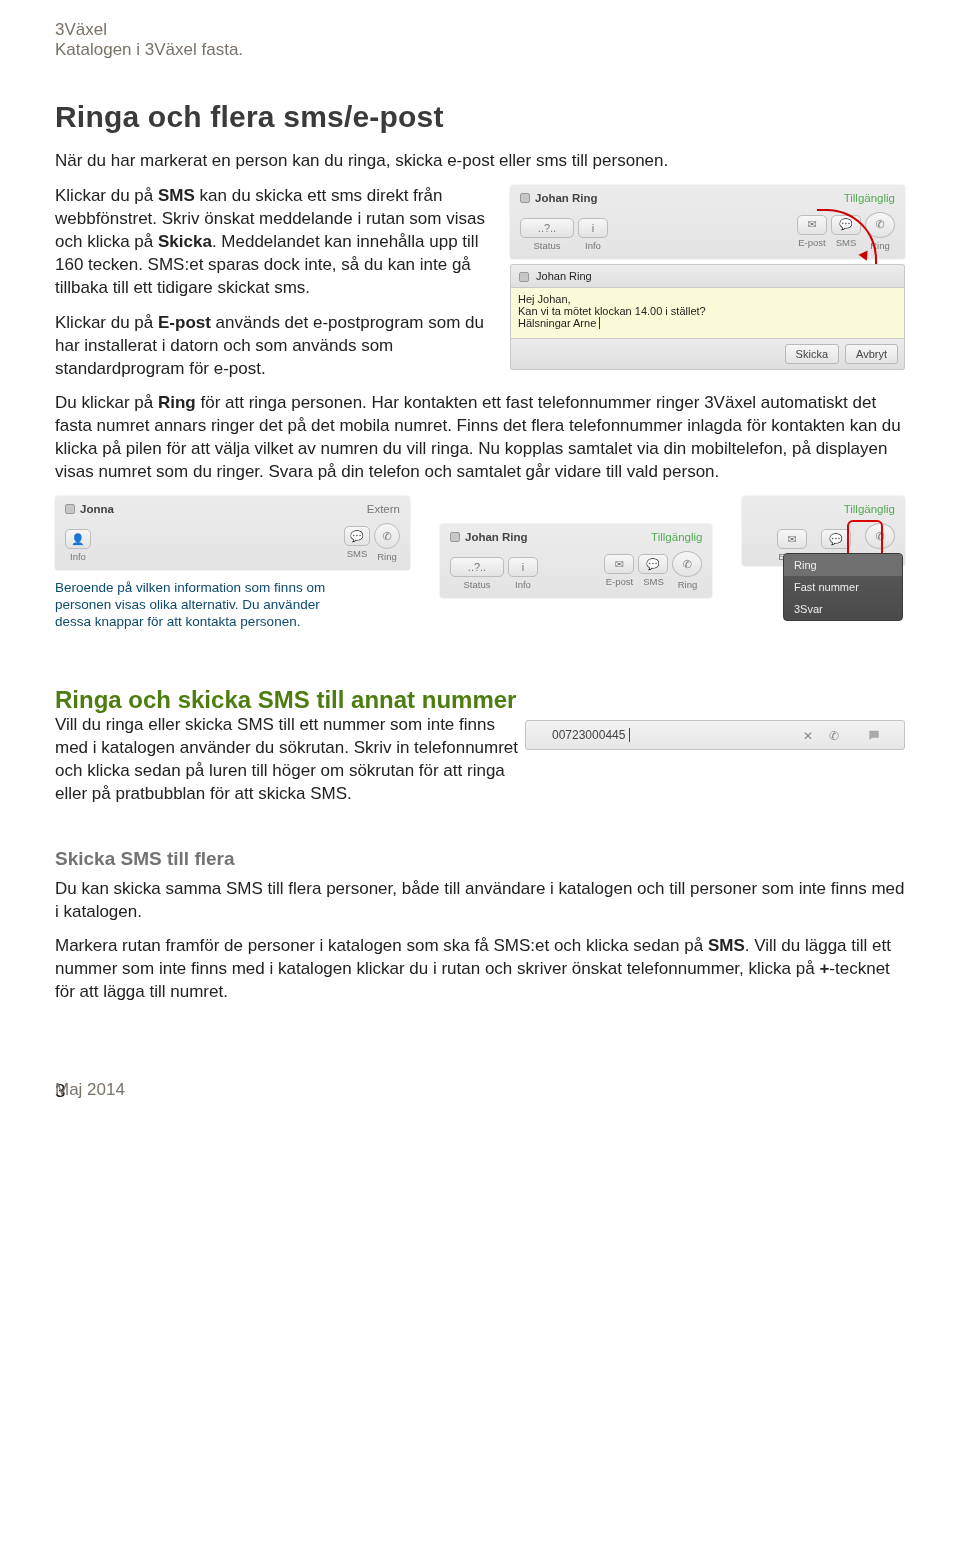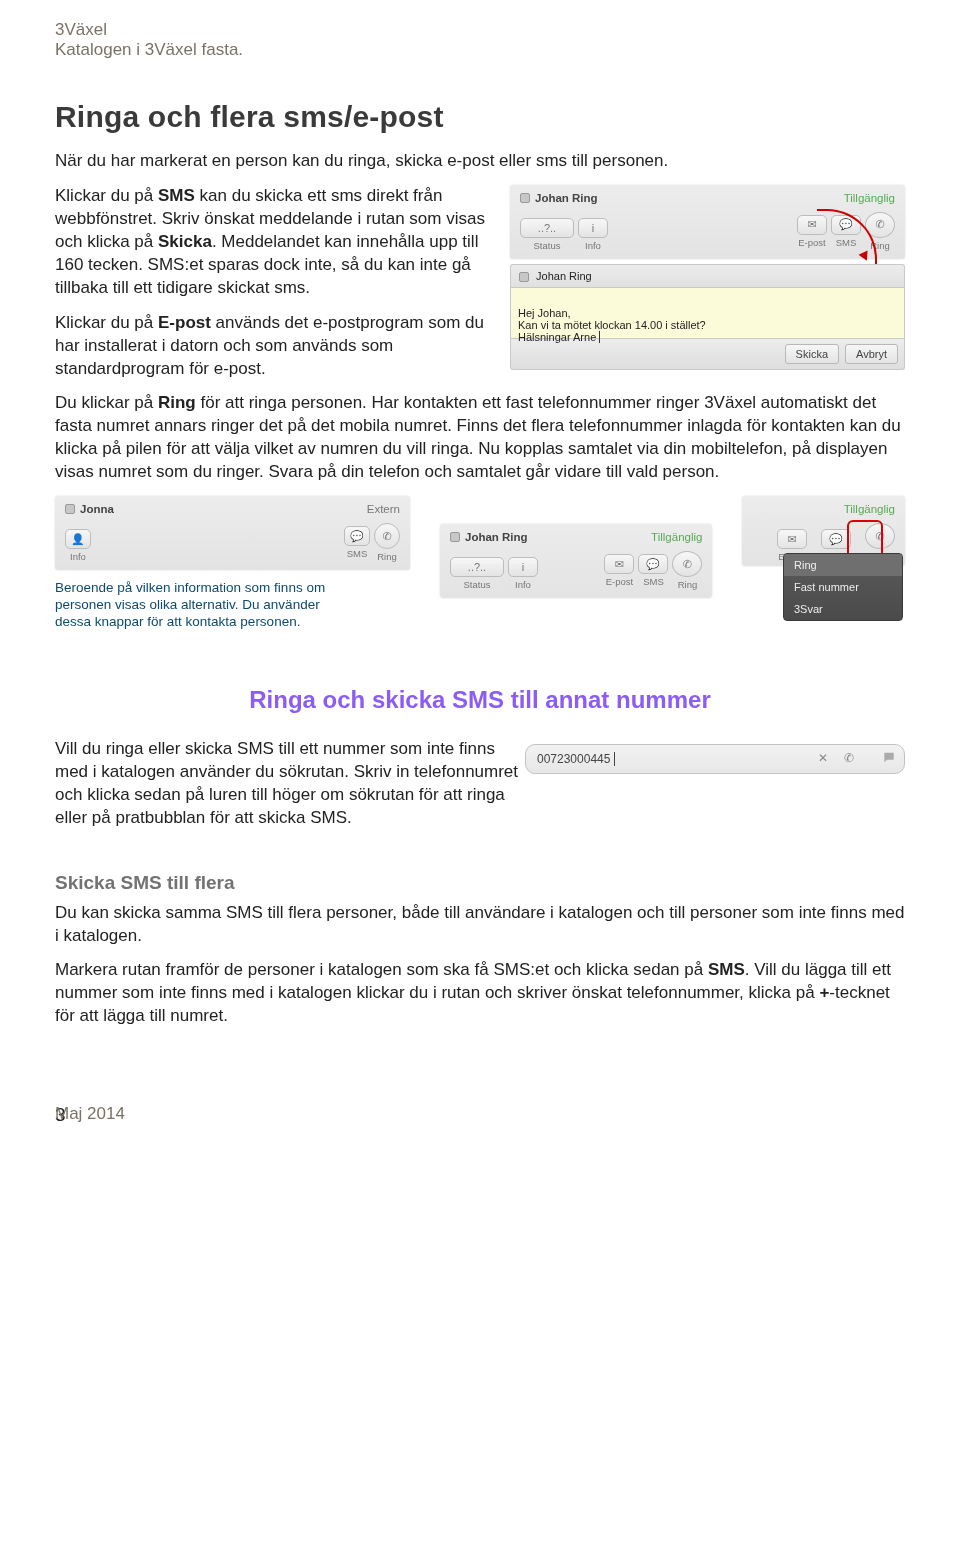--- a/index.html
+++ b/index.html
@@ -7,21 +7,21 @@
     width: 960px;
     margin: 0 auto;
     background: #fff;
     font-family: "Myriad Pro", "Segoe UI", Arial, sans-serif;
     color: #222;
     padding: 20px 55px 30px 55px;
     position: relative;
   }
   .top-bar { display: flex; justify-content: space-between; color: #7a7266; font-size: 17px; margin-bottom: 40px; flex-direction: column; }
   h1 { font-size: 30px; font-weight: 600; color: #3a3a3a; margin-bottom: 16px; letter-spacing: .2px;}
-  h2 { font-size: 24px; font-weight: 600; color: #8b5cf6; margin: 28px 0 24px; text-align: center; }
+  h2 { font-size: 24px; font-weight: 600; color: #4d7c0f; margin: 28px 0 0; }
   h3 { font-size: 19px; font-weight: 600; color: #737373; margin: 30px 0 8px; }
   p  { font-size: 17px; line-height: 1.35; margin-bottom: 12px; max-width: 850px; }
   .narrow p { max-width: 510px; }
   .medium p { max-width: 590px; }
   b { font-weight: 600; }
   .row { display: flex; gap: 4px; align-items: flex-start; }
   .caption { font-size: 13.5px; line-height: 1.25; color: #0c4a6e; max-width: 300px; margin-top: 10px;}
   .pgnum { text-align: left; font-size: 19px; margin-top: 76px; position: relative;}
   .footer-left { position: absolute; left: 0; color:#7a7266; font-size:17px;}
 
@@ -71,21 +71,21 @@
     content:""; position:absolute; inset:0;
     border-right:2px solid #c00; border-top:2px solid #c00;
     border-radius: 0  50px 0 0;
   }
 
   .sms-box {
     margin-top:5px; width:395px;
   }
   .sms-head { background:linear-gradient(#ececec,#e0e0e0); padding:5px 8px; font-size:11px; border-radius:3px 3px 0 0; border:1px solid #c9c9c9; border-bottom:none;}
   .sms-area {
-    background:#fbfbd9; border:1px solid #c9c9c9; padding:19px 7px; font-size:11px; height:52px;
+    background:#fbfbd9; border:1px solid #c9c9c9; padding:5px 7px; font-size:11px; height:52px;
     font-family: Arial, sans-serif;
   }
   .sms-foot { display:flex; justify-content:flex-end; gap:6px; padding:5px 6px; background:linear-gradient(#ececec,#dedede); border:1px solid #c9c9c9; border-top:none; border-radius:0 0 3px 3px;}
   .btn-flat {
     background:linear-gradient(#f6f6f6,#e4e4e4); border:1px solid #b8b8b8;
     border-radius:3px; font-size:11px; padding:3px 10px; color:#444;
   }
 
   .sm-card { width:290px;}
   .sm-card .ibtn .pill{ min-width:26px;}
@@ -99,22 +99,22 @@
   .ring-menu div{ padding:5px 10px;}
   .ring-menu .sel{ background:#6f6f6f;}
   .highlight-ring {
     position:absolute; top:-3px; right:12px; width:36px; height:40px;
     border:2px solid #d00; border-radius:6px; pointer-events:none;
   }
 
   .search-box {
     width:380px;
     background:linear-gradient(#f2f2f2,#e7e7e7);
-    border:1px solid #c3c3c3; border-radius:10px;
-    display:flex; align-items:flex-start; padding:4px 6px; gap:8px;
+    border:1px solid #c3c3c3; border-radius:3px;
+    display:flex; align-items:flex-end; padding:4px 21px; gap:8px;
     font-size:12px;
   }
   .search-in { flex:1; padding:3px 5px; color:#444; background:transparent;}
   .sicon { width:18px; height:18px; display:flex; align-items:center; justify-content:center; color:#888;}
   .svg { width:14px; height:14px; }
 </style>
 </head>
 <body>
 
 <div class="top-bar">

